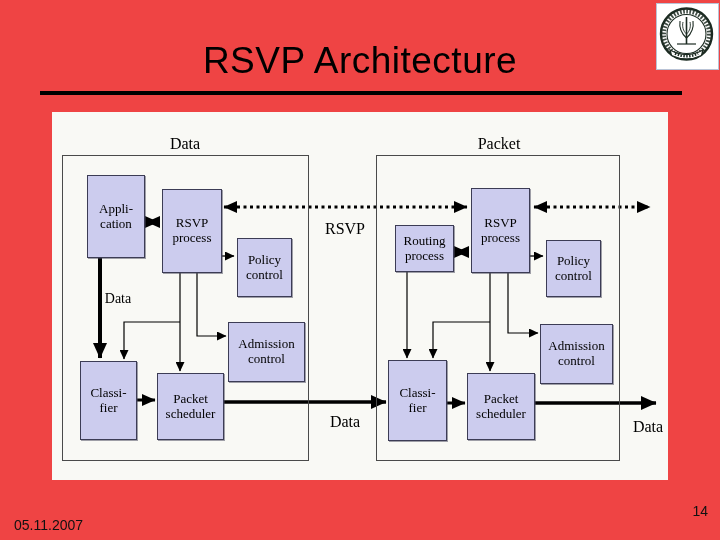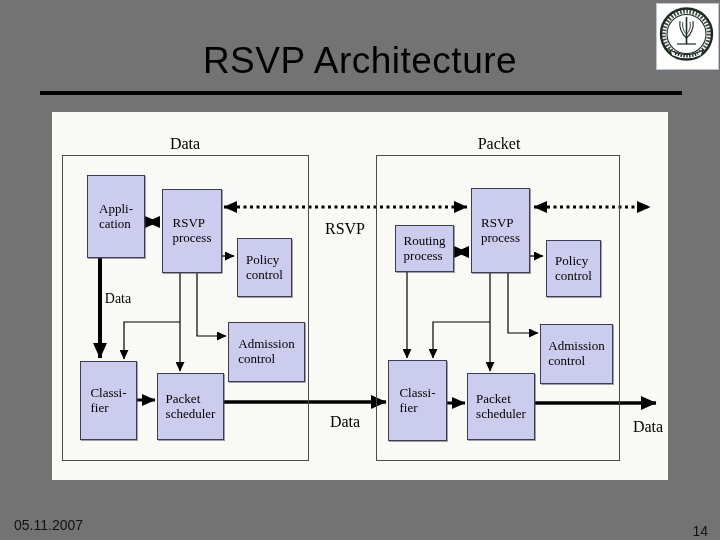--- a/index.html
+++ b/index.html
@@ -1,17 +1,17 @@
 <!DOCTYPE html>
 <html><head>
 <meta charset="utf-8">
 <style>
   html,body{margin:0;padding:0;}
   .slide{
-    position:relative; width:720px; height:540px; background:#737373;
+    position:relative; width:720px; height:540px; background:#ef4444;
     overflow:hidden; font-family:"Liberation Sans", sans-serif;
   }
   .title{
     position:absolute; left:0; right:0; top:40px; text-align:center;
     font:37px "Liberation Sans", sans-serif; letter-spacing:.5px; color:#000;
   }
   .title-rule{
     position:absolute; left:40px; top:91px; width:642px; height:4px; background:#000;
   }
   .logo-box{
@@ -22,33 +22,33 @@
     position:absolute; left:52px; top:112px; width:616px; height:368px;
     background:#f9f9f5;
   }
   .frame{
     position:absolute; border:1.5px solid #4a4a4a; background:transparent;
   }
   .node{
     position:absolute; background:#ccccee; border:1px solid #3c3c55;
     box-shadow:1px 1px 0 rgba(70,70,90,.5);
     display:flex; align-items:center; justify-content:center;
-    text-align:left; white-space:pre-line;
+    text-align:center; white-space:pre-line;
     font:13px/1.15 "Liberation Serif", serif; color:#000;
   }
   .lbl{
     position:absolute; font:16px "Liberation Serif", serif; color:#000;
     text-align:center; white-space:nowrap;
   }
   .lbl-sm{ font-size:14px; }
   .footer-date{
     position:absolute; left:14px; top:505px; font:14px "Liberation Sans", sans-serif; color:#111;margin-top:12px;
   }
   .page-num{
-    position:absolute; right:12px; top:503px; font:14px "Liberation Sans", sans-serif; color:#111;margin-top:20px;
+    position:absolute; right:12px; top:503px; font:14px "Liberation Sans", sans-serif; color:#111;
   }
   svg.wires{ position:absolute; left:0; top:0; }
 </style>
 </head>
 <body>
 
 <div class="slide">
 
   <div class="title">RSVP Architecture</div>
   <div class="title-rule"></div>

